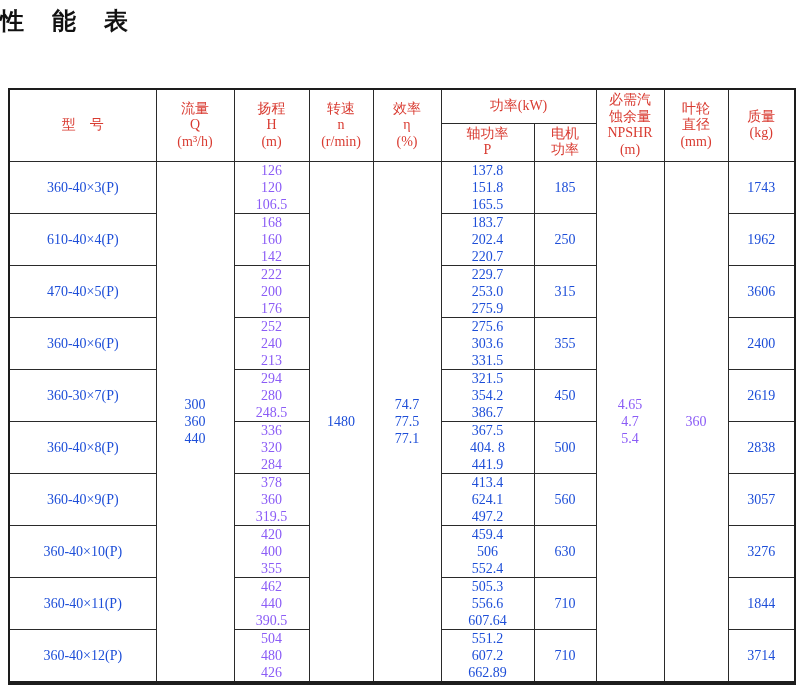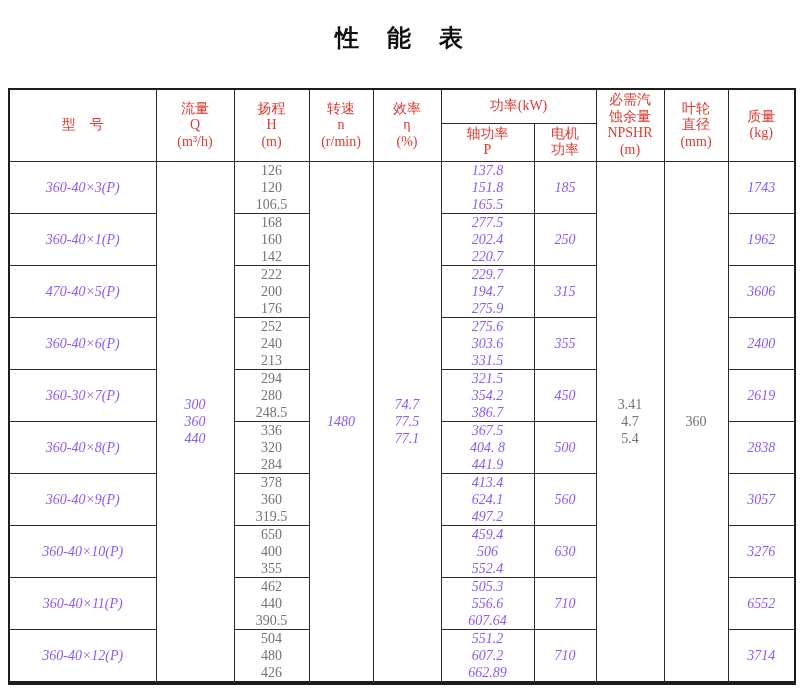--- a/index.html
+++ b/index.html
@@ -6,22 +6,21 @@
   .page{
     position:relative;
     width:800px;height:700px;
     background:#ffffff;
     font-family:"Liberation Serif","DejaVu Serif",serif;
     color:#1c1c1c;
     overflow:hidden;
   }
   .title{
     position:absolute;
-    top:22px;left:0;width:100%;
-    text-align:center;
+    top:5px;left:0;width:100%;
     font-size:24px;
     font-weight:bold;
     letter-spacing:2px;
     color:#111;
     font-family:"DejaVu Sans","Liberation Sans",sans-serif;
   }
   table.perf{
     position:absolute;
     left:8px;top:88px;
     width:786px;
@@ -41,22 +40,22 @@
     font-weight:normal;
     overflow:hidden;
   }
   table.perf th{
     color:#d93b31;
     line-height:16.5px;
   }
   tr.hdr-top{height:34px;}
   tr.hdr-sub{height:38px;}
   tr.data-row{height:52px;}
-  .red{color:#8b5cf6;font-style:italic;}
-  .blk{color:#737373;}
+  .red{color:#1d4ed8;}
+  .blk{color:#8b5cf6;}
 </style>
 </head>
 <body>
 
 <div class="page">
   <div class="title">性　能　表</div>
 
   <table class="perf">
     <colgroup>
       <col style="width:147px">
@@ -113,44 +112,44 @@
 120
 106.5</td>
       <td class="red" rowspan="10">1480</td>
       <td class="red" rowspan="10">74.7
 77.5
 77.1</td>
       <td class="red">137.8
 151.8
 165.5</td>
       <td class="red">185</td>
-      <td class="blk" rowspan="10">3.41
+      <td class="blk" rowspan="10">4.65
 4.7
 5.4</td>
       <td class="blk" rowspan="10">360</td>
       <td class="red">1743</td>
     </tr>
     <tr class="data-row">
-      <td class="red">360-40×1(P)</td>
+      <td class="red">610-40×4(P)</td>
       <td class="blk">168
 160
 142</td>
-      <td class="red">277.5
+      <td class="red">183.7
 202.4
 220.7</td>
       <td class="red">250</td>
       <td class="red">1962</td>
     </tr>
     <tr class="data-row">
       <td class="red">470-40×5(P)</td>
       <td class="blk">222
 200
 176</td>
       <td class="red">229.7
-194.7
+253.0
 275.9</td>
       <td class="red">315</td>
       <td class="red">3606</td>
     </tr>
     <tr class="data-row">
       <td class="red">360-40×6(P)</td>
       <td class="blk">252
 240
 213</td>
       <td class="red">275.6
@@ -187,39 +186,39 @@
 360
 319.5</td>
       <td class="red">413.4
 624.1
 497.2</td>
       <td class="red">560</td>
       <td class="red">3057</td>
     </tr>
     <tr class="data-row">
       <td class="red">360-40×10(P)</td>
-      <td class="blk">650
+      <td class="blk">420
 400
 355</td>
       <td class="red">459.4
 506
 552.4</td>
       <td class="red">630</td>
       <td class="red">3276</td>
     </tr>
     <tr class="data-row">
       <td class="red">360-40×11(P)</td>
       <td class="blk">462
 440
 390.5</td>
       <td class="red">505.3
 556.6
 607.64</td>
       <td class="red">710</td>
-      <td class="red">6552</td>
+      <td class="red">1844</td>
     </tr>
     <tr class="data-row">
       <td class="red">360-40×12(P)</td>
       <td class="blk">504
 480
 426</td>
       <td class="red">551.2
 607.2
 662.89</td>
       <td class="red">710</td>

